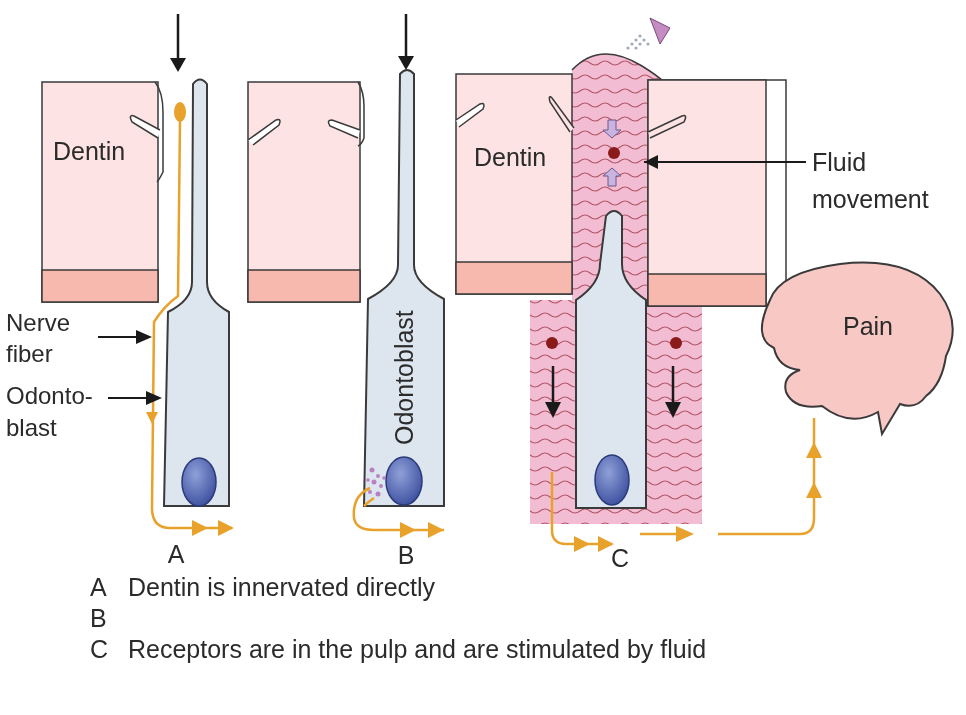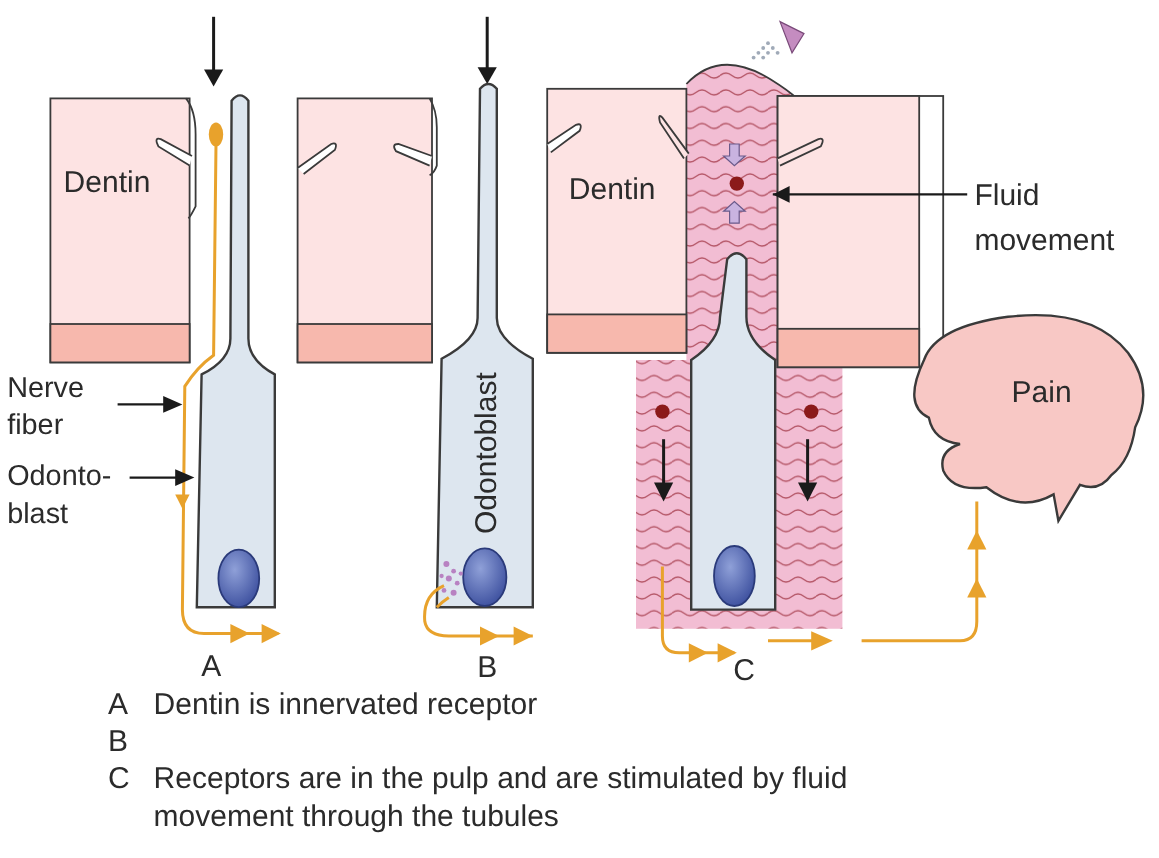--- a/index.html
+++ b/index.html
@@ -154,23 +154,22 @@
     <text class="lbl" x="620" y="567" font-size="25" text-anchor="middle">C</text>
 
     <path d="M770,300 q10,-28 70,-36 q70,-8 100,30 q22,30 6,62 q-4,28 -20,40 q-10,14 -26,8 l-18,30 l-4,-22 q-28,16 -56,-6 q-28,4 -36,-14 q-4,-16 14,-22 q-22,-2 -26,-22 q-22,-10 -4,-48 z" fill="#f8c8c5" stroke="#3a3a3a" stroke-width="2"></path>
     <text class="lbl" x="868" y="335" font-size="25" text-anchor="middle">Pain</text>
   </g>
 </svg>
 
 <div class="legend">
   <div class="row">
     <span class="key">A</span>
-    <span>Dentin is innervated receptor</span>
+    <span>Dentin is innervated directly</span>
   </div>
   <div class="row">
     <span class="key">B</span>
   </div>
   <div class="row">
     <span class="key">C</span>
     <span>Receptors are in the pulp and are stimulated by fluid</span>
   </div>
-  <div class="cont">movement  through the tubules</div>
 </div>
 
 </body></html>

